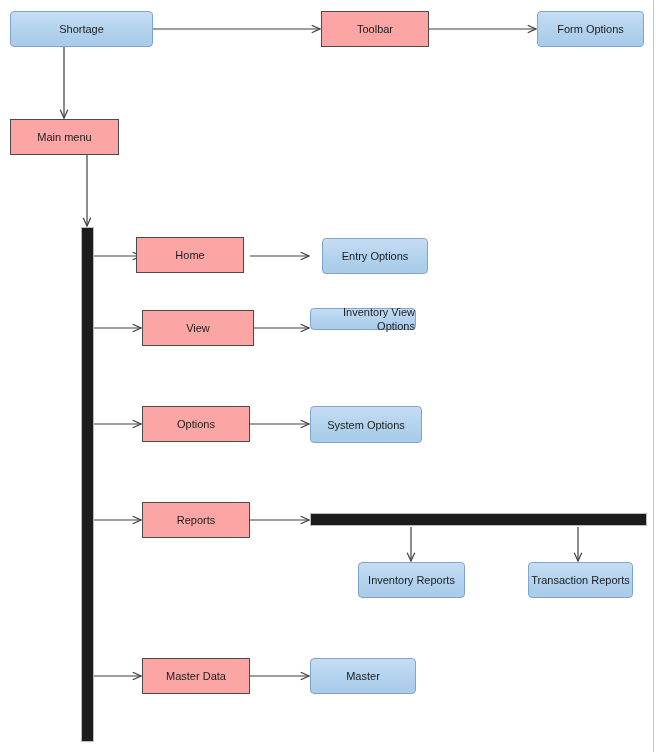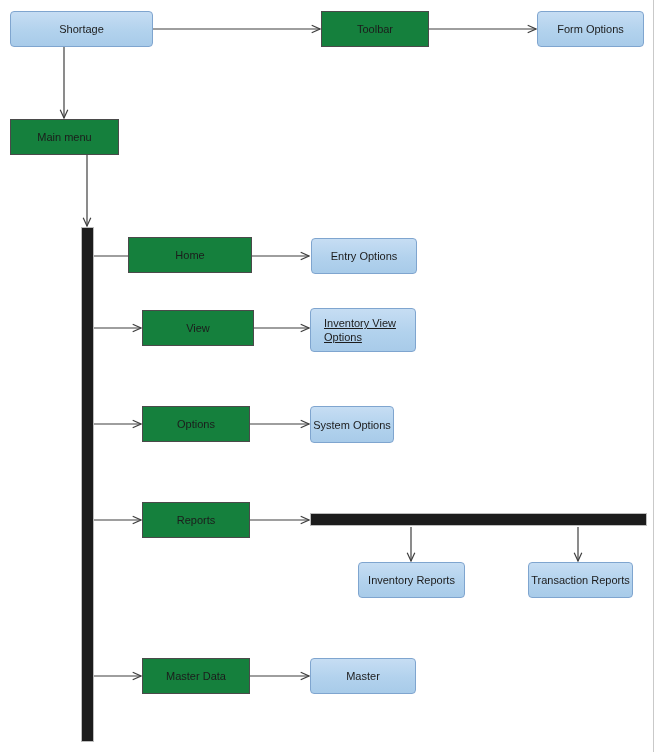--- a/index.html
+++ b/index.html
@@ -9,38 +9,38 @@
 
   .node {
     position: absolute; box-sizing: border-box;
     display: flex; align-items: center; justify-content: center;
     font-size: 11px; line-height: 14px; color: #1c1c1c; text-align: center;
   }
   .rounded {
     background: linear-gradient(180deg, #c6ddf3 0%, #b2d2ed 55%, #a8cbe9 100%);
     border: 1.5px solid #7fa5cf; border-radius: 4px;
   }
-  .rect { background: #15803d; border: 1.4px solid #4a4a4a; }
+  .rect { background: #fca5a5; border: 1.4px solid #4a4a4a; }
 
   .bar { position: absolute; background: #1c1c1c; border: 1px solid #bdbdbd; box-sizing: border-box; }
 
   
   #shortage            { left: 10px;  top: 11px;  width: 143px; height: 36px; }
   #toolbar             { left: 321px; top: 11px;  width: 108px; height: 36px; }
   #form-options        { left: 537px; top: 11px;  width: 107px; height: 36px; }
   #main-menu           { left: 10px;  top: 119px; width: 109px; height: 36px; }
-  #home                { left: 128px; top: 237px; width: 124px; height: 36px; }
+  #home                { left: 136px; top: 237px; width: 108px; height: 36px; }
   #view                { left: 142px; top: 310px; width: 112px; height: 36px; }
   #options             { left: 142px; top: 406px; width: 108px; height: 36px; }
   #reports             { left: 142px; top: 502px; width: 108px; height: 36px; }
   #master-data         { left: 142px; top: 658px; width: 108px; height: 36px; }
-  #entry-options       { left: 311px; top: 238px; width: 106px; height: 36px; }
-  #inventory-view-options { left: 310px; top: 308px; width: 106px; height: 44px;
-                            justify-content: flex-start; text-align: left; padding-left: 13px; text-decoration: underline; }
-  #system-options      { left: 310px; top: 406px; width: 84px; height: 37px; }
+  #entry-options       { left: 322px; top: 238px; width: 106px; height: 36px; }
+  #inventory-view-options { left: 310px; top: 308px; width: 106px; height: 22px;
+                            justify-content: flex-start; text-align: right; padding-left: 13px; }
+  #system-options      { left: 310px; top: 406px; width: 112px; height: 37px; }
   #inventory-reports   { left: 358px; top: 562px; width: 107px; height: 36px; }
   #transaction-reports { left: 528px; top: 562px; width: 105px; height: 36px; }
   #master              { left: 310px; top: 658px; width: 106px; height: 36px; }
 
   #vbar { left: 81px;  top: 227px; width: 13px;  height: 515px; }
   #hbar { left: 310px; top: 513px; width: 337px; height: 13px; }
 
   #page-edge { position: absolute; left: 653px; top: 0; width: 1px; height: 752px; background: #c9c9c9; }
 
   #connector-svg { position: absolute; left: 0; top: 0; width: 656px; height: 752px; pointer-events: none; }

